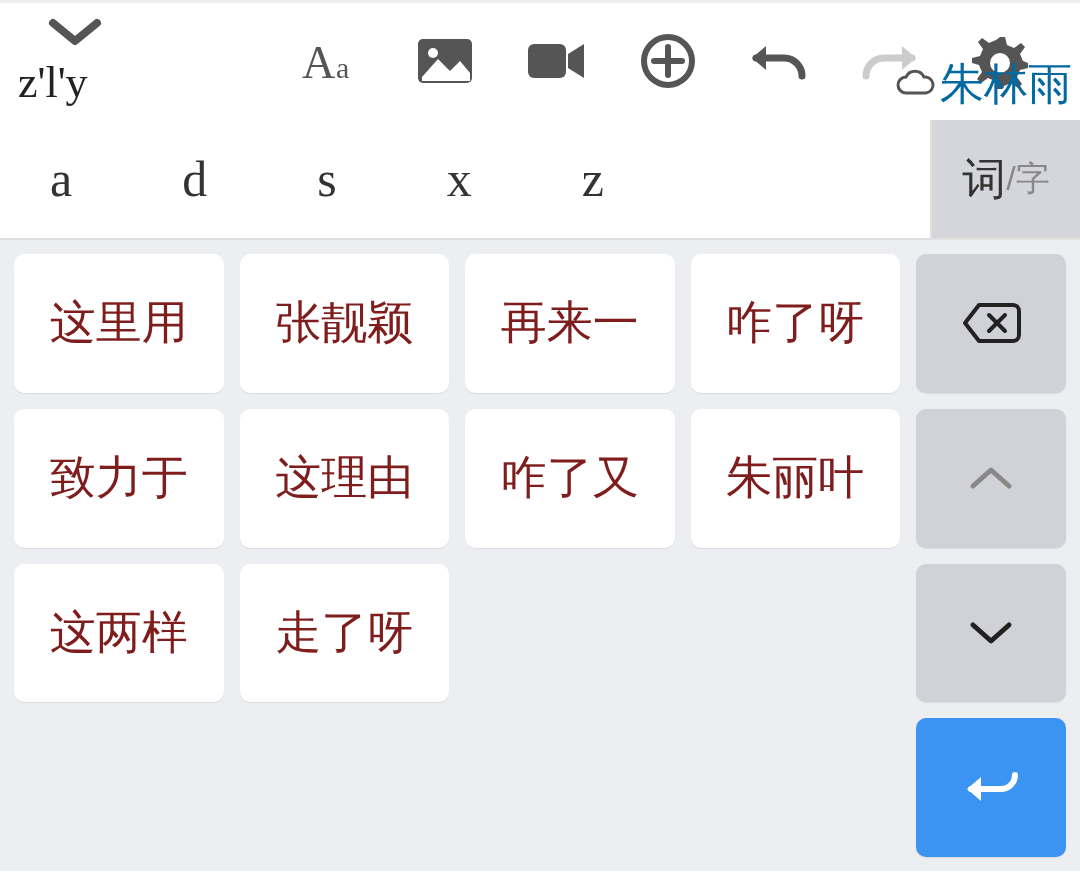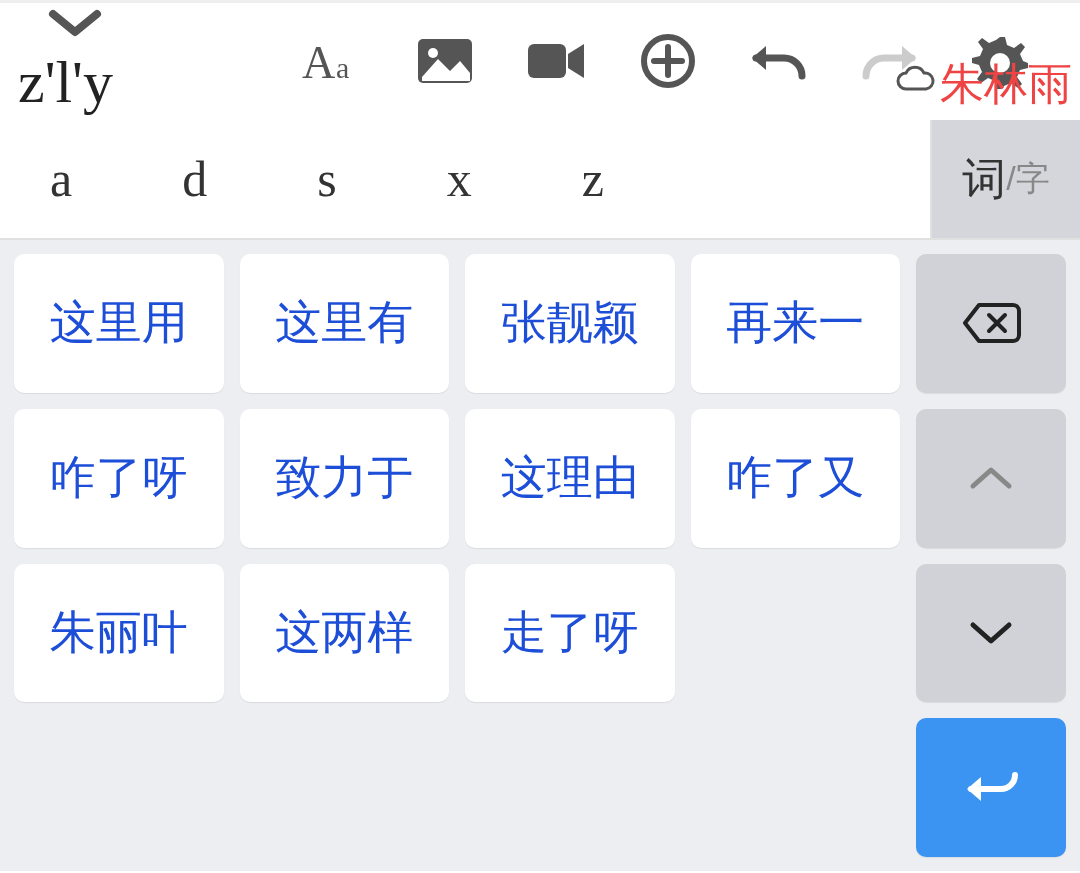--- a/index.html
+++ b/index.html
@@ -16,21 +16,21 @@
     width: 140px;
     display: flex;
     flex-direction: column;
     align-items: center;
     padding-left: 10px;
   }
   .toprow .chevron-block .chev {
     font-size: 0;
   }
   .toprow .input-text {
-    font-size: 60px;
+    font-size: 44px;
     font-family: "Times New Roman", serif;
     color: #222;
     margin-top: 6px;
     align-self: flex-start;
     padding-left: 8px;
   }
   
   .toolbar-icons {
     position: absolute;
     left: 300px;
@@ -40,22 +40,24 @@
     align-items: center;
     gap: 52px;
   }
   .toolbar-icons .ic { color: #555; }
   
   .cloud-block {
     position: absolute;
     right: 8px;
     bottom: 6px;
     display: flex;
+    align-items: center;
     font-size: 44px;
-    color: #ef4444;
+    color: #0369a1;
+    font-family: Liberation Serif, serif;
   }
   .cloud-block .cloud-ic { margin-right: 4px; }
   
   .letters-row {
     height: 120px;
     display: flex;
     background: #fff;
     border-bottom: 2px solid #e0e0e0;
   }
   .letters-row .letters {
@@ -97,21 +99,21 @@
     grid-template-rows: repeat(4, 1fr);
     gap: 16px;
   }
   .cand-grid .cand {
     background: #fff;
     border-radius: 10px;
     display: flex;
     align-items: center;
     justify-content: center;
     font-size: 46px;
-    color: #1d4ed8;
+    color: #7f1d1d;
     box-shadow: 0 1px 1px rgba(0,0,0,0.08);
   }
   
   .side-col {
     width: 150px;
     display: grid;
     grid-template-rows: repeat(4, 1fr);
     gap: 16px;
   }
   .side-col .sbtn {
@@ -205,21 +207,20 @@
   </div>
   <div class="mode-btn">
     <span>词</span>
       <span class="sub">/字</span>
   </div>
 </div>
 
 <div class="kbd-area">
   <div class="cand-grid">
     <div class="cand">这里用</div>
-    <div class="cand">这里有</div>
     <div class="cand">张靓颖</div>
     <div class="cand">再来一</div>
     <div class="cand">咋了呀</div>
     <div class="cand">致力于</div>
     <div class="cand">这理由</div>
     <div class="cand">咋了又</div>
     <div class="cand">朱丽叶</div>
     <div class="cand">这两样</div>
     <div class="cand">走了呀</div>
   </div>

